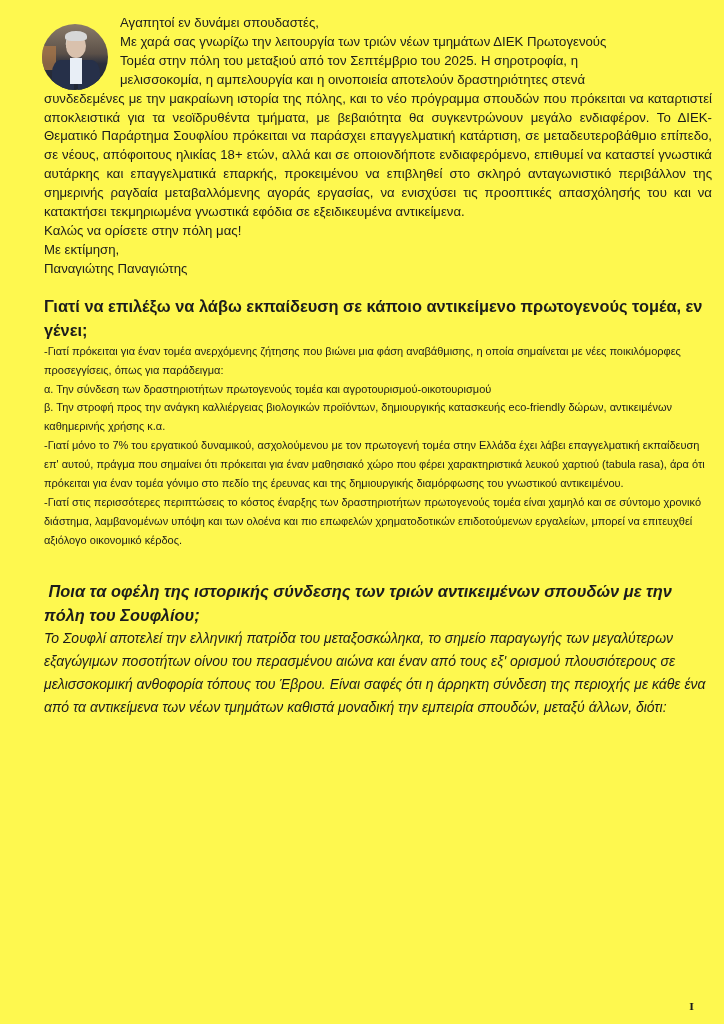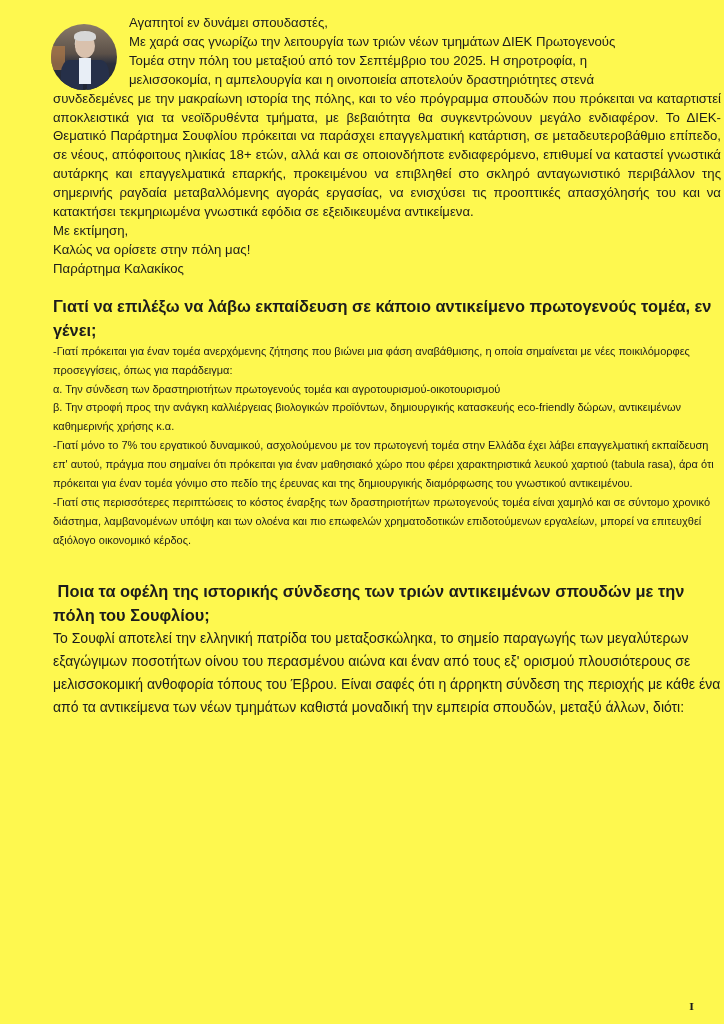--- a/index.html
+++ b/index.html
@@ -4,21 +4,21 @@
 <style>
   html, body { margin: 0; padding: 0; }
   body {
     width: 724px; height: 1024px;
     background: #fef84f;
     font-family: "Liberation Sans", "DejaVu Sans", sans-serif;
     color: #1c1c1c;
     position: relative;
     overflow: hidden;
   }
-  .page { position: absolute; left: 53px; top: 14px; width: 668px; }
+  .page { position: absolute; left: 44px; top: 14px; width: 668px; }
   .avatar {
     position: absolute; left: -2px; top: 10px;
     width: 66px; height: 66px; border-radius: 50%;
     overflow: hidden;
     background: radial-gradient(circle at 50% 30%, #d8cfc4 0 16%, transparent 17%),
                 linear-gradient(180deg, #8a7b6a 0%, #5b5048 45%, #2b2f3c 60%, #1f2533 100%);
   }
   .avatar .head { position:absolute; left:24px; top:10px; width:20px; height:24px; border-radius:50%; background:#d9c1ad; }
   .avatar .hair { position:absolute; left:23px; top:7px; width:22px; height:10px; border-radius:50% 50% 30% 30%; background:#d7d7d7; }
   .avatar .shirt { position:absolute; left:28px; top:34px; width:12px; height:26px; background:#e8eef6; }
@@ -54,35 +54,35 @@
     <div class="head"></div>
     <div class="hair"></div>
   </div>
 
   <div class="letter">
     <p class="indent">Αγαπητοί εν δυνάμει σπουδαστές,</p>
     <p class="indent line">Με χαρά σας γνωρίζω την λειτουργία των τριών νέων τμημάτων ΔΙΕΚ Πρωτογενούς</p>
     <p class="indent line">Τομέα στην πόλη του μεταξιού από τον Σεπτέμβριο του 2025. Η σηροτροφία, η</p>
     <p class="indent line">μελισσοκομία, η αμπελουργία και η οινοποιεία αποτελούν δραστηριότητες στενά</p>
     <p class="justify">συνδεδεμένες με την μακραίωνη ιστορία της πόλης, και το νέο πρόγραμμα σπουδών που πρόκειται να καταρτιστεί αποκλειστικά για τα νεοϊδρυθέντα τμήματα, με βεβαιότητα θα συγκεντρώνουν μεγάλο ενδιαφέρον. Το ΔΙΕΚ-Θεματικό Παράρτημα Σουφλίου πρόκειται να παράσχει επαγγελματική κατάρτιση, σε μεταδευτεροβάθμιο επίπεδο, σε νέους, απόφοιτους ηλικίας 18+ ετών, αλλά και σε οποιονδήποτε ενδιαφερόμενο, επιθυμεί να καταστεί γνωστικά αυτάρκης και επαγγελματικά επαρκής, προκειμένου να επιβληθεί στο σκληρό ανταγωνιστικό περιβάλλον της σημερινής ραγδαία μεταβαλλόμενης αγοράς εργασίας, να ενισχύσει τις προοπτικές απασχόλησής του και να κατακτήσει τεκμηριωμένα γνωστικά εφόδια σε εξειδικευμένα αντικείμενα.</p>
+    <p>Καλώς να ορίσετε στην πόλη μας!</p>
     <p>Με εκτίμηση,</p>
-    <p>Καλώς να ορίσετε στην πόλη μας!</p>
-    <p>Παράρτημα Καλακίκος</p>
+    <p>Παναγιώτης Παναγιώτης</p>
   </div>
 
   <div class="section" style="margin-top:15px;">
     <h2 class="section-head">Γιατί να επιλέξω να λάβω εκπαίδευση σε κάποιο αντικείμενο πρωτογενούς τομέα, εν γένει;</h2>
     <div class="body-small">
       <p>-Γιατί πρόκειται για έναν τομέα ανερχόμενης ζήτησης που βιώνει μια φάση αναβάθμισης, η οποία σημαίνεται με νέες ποικιλόμορφες προσεγγίσεις, όπως για παράδειγμα:</p>
       <p style="width:560px;">α. Την σύνδεση των δραστηριοτήτων πρωτογενούς τομέα και αγροτουρισμού-οικοτουρισμού</p>
       <p>β. Την στροφή προς την ανάγκη καλλιέργειας βιολογικών προϊόντων, δημιουργικής κατασκευής eco-friendly δώρων, αντικειμένων καθημερινής χρήσης κ.α.</p>
       <p>-Γιατί μόνο το 7% του εργατικού δυναμικού, ασχολούμενου με τον πρωτογενή τομέα στην Ελλάδα  έχει λάβει επαγγελματική εκπαίδευση επ' αυτού, πράγμα που σημαίνει ότι πρόκειται για έναν μαθησιακό χώρο που φέρει χαρακτηριστικά λευκού χαρτιού (tabula rasa), άρα ότι πρόκειται για έναν τομέα γόνιμο στο πεδίο της έρευνας και της δημιουργικής διαμόρφωσης του γνωστικού αντικειμένου.</p>
       <p>-Γιατί στις περισσότερες περιπτώσεις το κόστος έναρξης των δραστηριοτήτων πρωτογενούς τομέα είναι χαμηλό και σε σύντομο χρονικό διάστημα, λαμβανομένων υπόψη και των ολοένα και πιο επωφελών χρηματοδοτικών επιδοτούμενων εργαλείων, μπορεί να επιτευχθεί αξιόλογο οικονομικό κέρδος.</p>
     </div>
   </div>
 
-  <div class="section" style="margin-top:29px;">
+  <div class="section" style="margin-top:29px;font-style:italic;">
     <h2 class="section-head" style="white-space:pre-wrap;"> Ποια τα οφέλη της ιστορικής σύνδεσης των τριών αντικειμένων σπουδών με την πόλη του Σουφλίου;</h2>
     <p class="body-large">Το Σουφλί αποτελεί την ελληνική πατρίδα του μεταξοσκώληκα, το σημείο παραγωγής των μεγαλύτερων εξαγώγιμων ποσοτήτων οίνου του περασμένου αιώνα και έναν από τους εξ' ορισμού πλουσιότερους σε μελισσοκομική ανθοφορία τόπους του Έβρου. Είναι σαφές ότι η άρρηκτη σύνδεση της περιοχής με κάθε ένα από τα αντικείμενα των νέων τμημάτων καθιστά μοναδική την εμπειρία σπουδών, μεταξύ άλλων, διότι:</p>
   </div>
 </div>
 
 <div class="page-num">I</div>
 
 </body></html>

